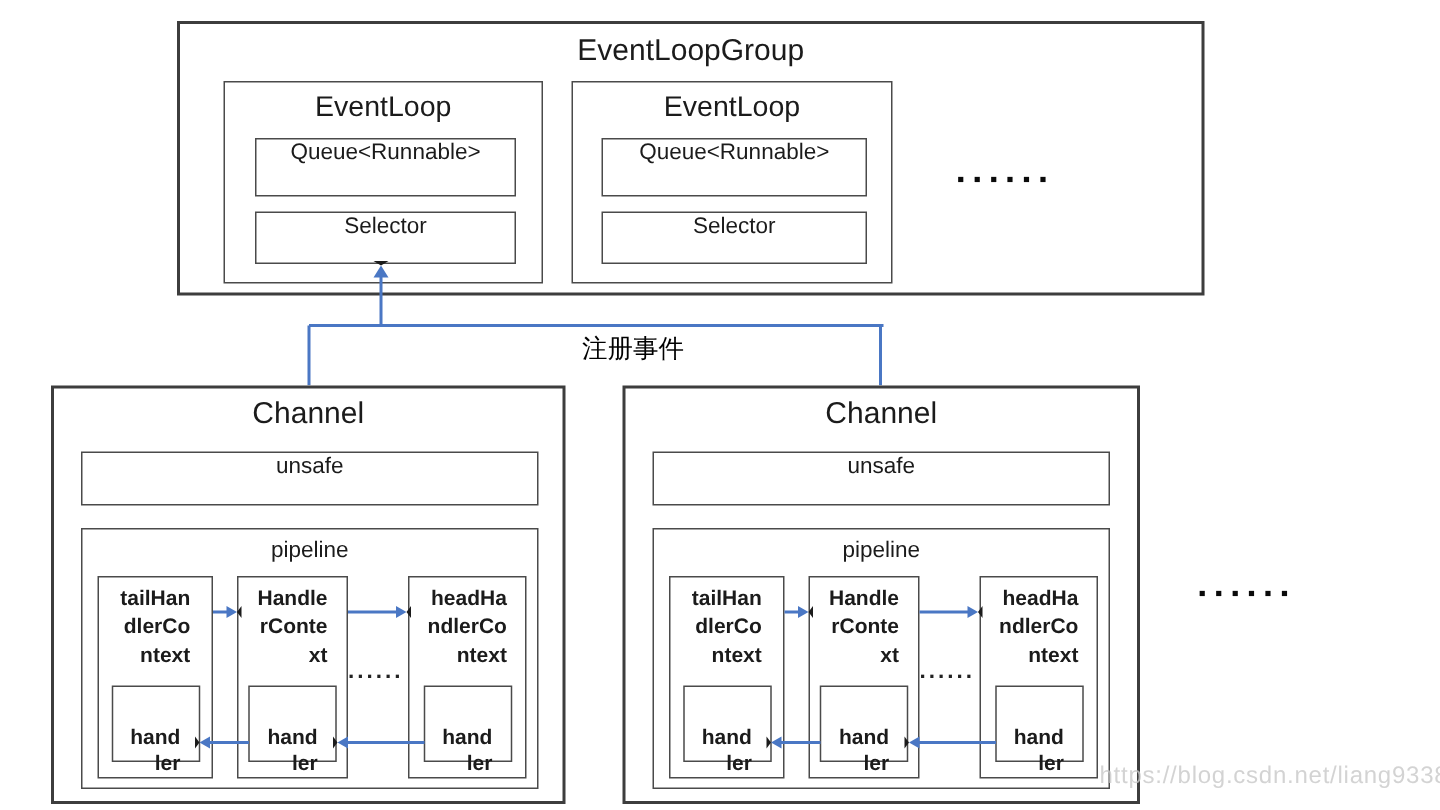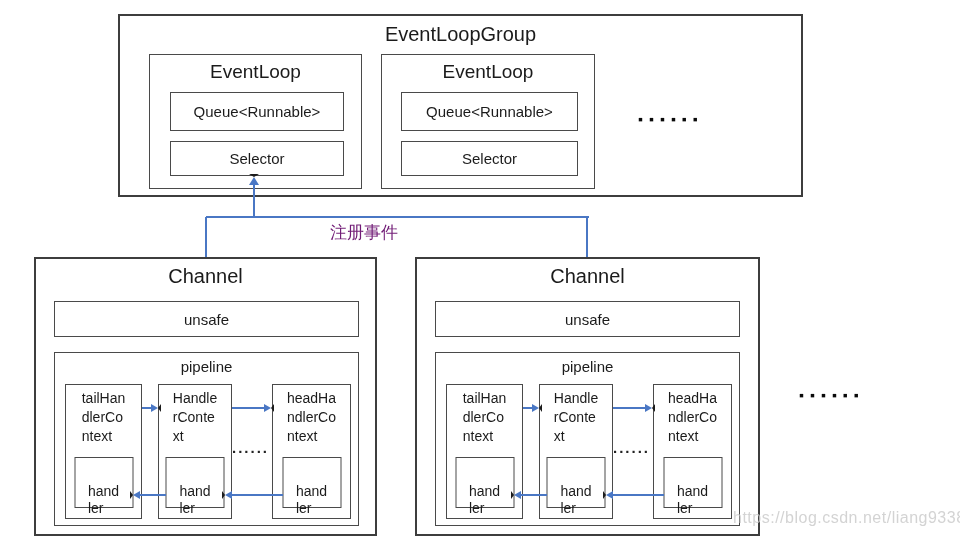--- a/index.html
+++ b/index.html
@@ -4,41 +4,41 @@
 <style>
   html,body{margin:0;padding:0;background:#fff;}
   #canvas{
     position:relative;width:960px;height:540px;background:#ffffff;overflow:hidden;
     font-family:"Liberation Sans","DejaVu Sans",sans-serif;color:#1b1b1b;
   }
   .abs{position:absolute;box-sizing:border-box;}
   
   .box-outer{border:2px solid #3d3d3d;background:#fff;}
   .box-mid{border:1.5px solid #4a4a4a;background:#fff;}
-  .box-inner{border:1.3px solid #4a4a4a;background:#fff;display:flex;align-items:center;justify-content:center;}
+  .box-inner{border:1.3px solid #4a4a4a;background:#fff;display:flex;justify-content:center;}
   .title-lg{font-size:20px;text-align:center;}
   .title-md{font-size:19px;text-align:center;}
   .label-md{font-size:15px;}
   .label-sm{font-size:14px;margin-top:35px;}
-  .prewrap{white-space:pre-line;text-align:left;line-height:19px;}
+  .prewrap{white-space:pre-line;text-align:right;line-height:19px;font-weight:bold;}
   .handler-box{position:absolute;left:50%;transform:translateX(-50%);top:72px;width:57px;height:49px;
     border:1.3px solid #4a4a4a;background:#fff;display:flex;align-items:center;justify-content:center;}
   .handler-box .prewrap{line-height:17px;}
   
   .bline{position:absolute;background:#4a77c4;}
   .ah{position:absolute;width:0;height:0;border-style:solid;}
   .ah-up{border-left:5px solid transparent;border-right:5px solid transparent;border-bottom:8px solid #4a77c4;}
   .ah-right{border-top:4px solid transparent;border-bottom:4px solid transparent;border-left:7px solid #4a77c4;}
   .ah-left{border-top:4px solid transparent;border-bottom:4px solid transparent;border-right:7px solid #4a77c4;}
   
   .big-dots{font-size:14px;letter-spacing:6px;color:#0a0a0a;font-weight:bold;}
   .small-dots{font-size:15px;font-weight:bold;letter-spacing:2px;color:#222;}
   
   .watermark{font-size:16px;color:#c9c9c9;opacity:.8;letter-spacing:.5px;}
-  .cn-label{font-size:17px;text-align:left;color:#701a75;}
+  .cn-label{font-size:17px;text-align:right;color:#000000;}
 </style>
 </head>
 <body>
 
 <div id="canvas">
 
   <div class="abs box-outer" style="left:118px;top:14px;width:685px;height:183px;">
     <div class="title-lg" style="margin-top:7px;">EventLoopGroup</div>
 
     <div class="abs box-mid" style="left:29px;top:38px;width:213px;height:135px;">

